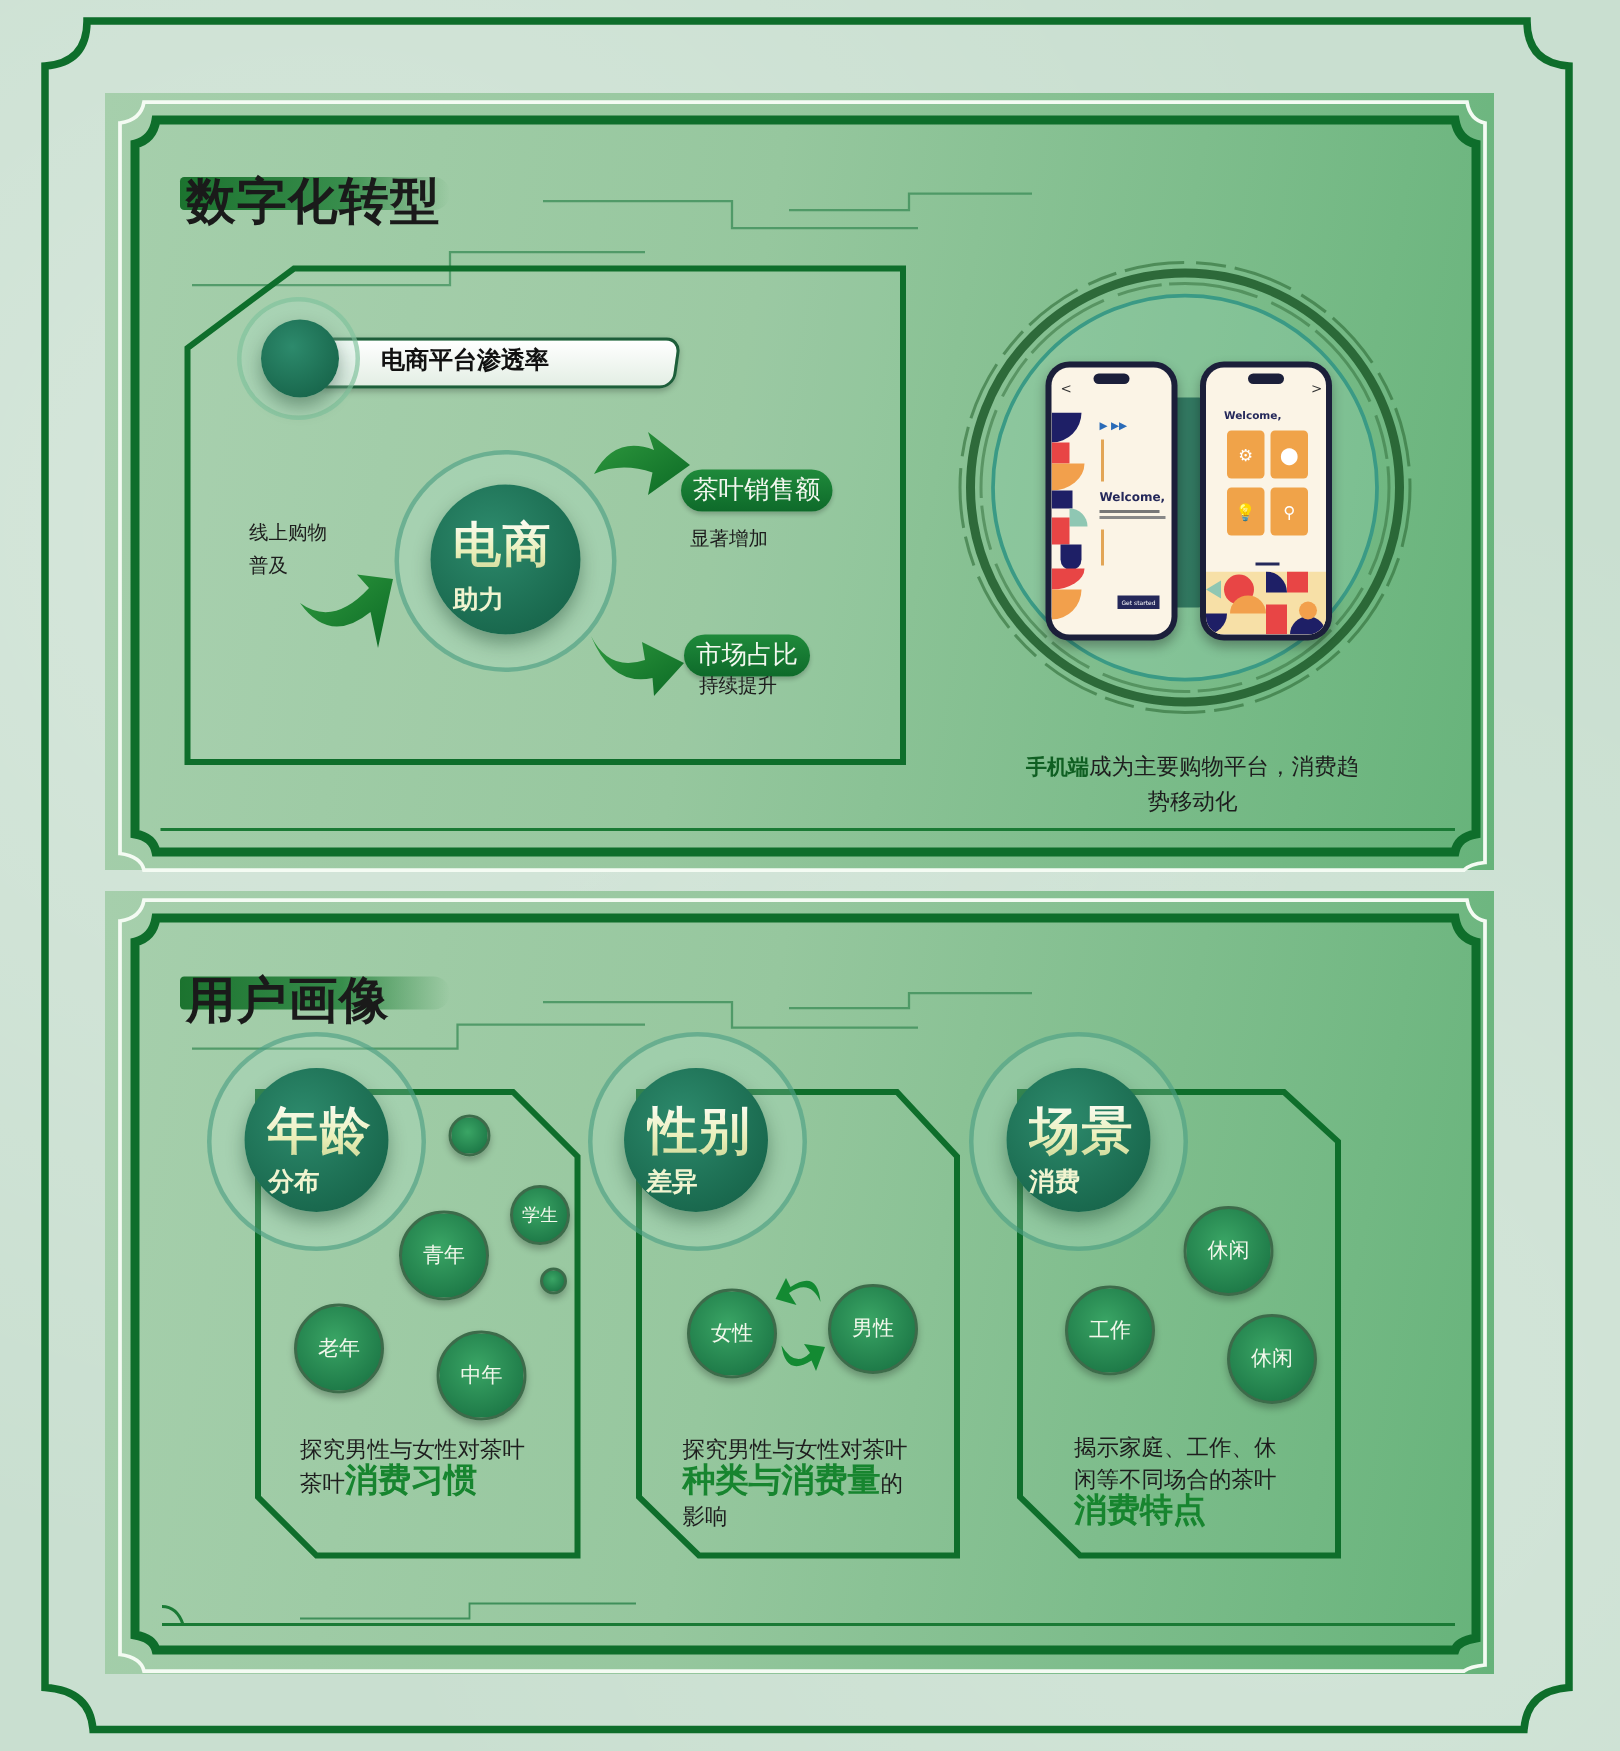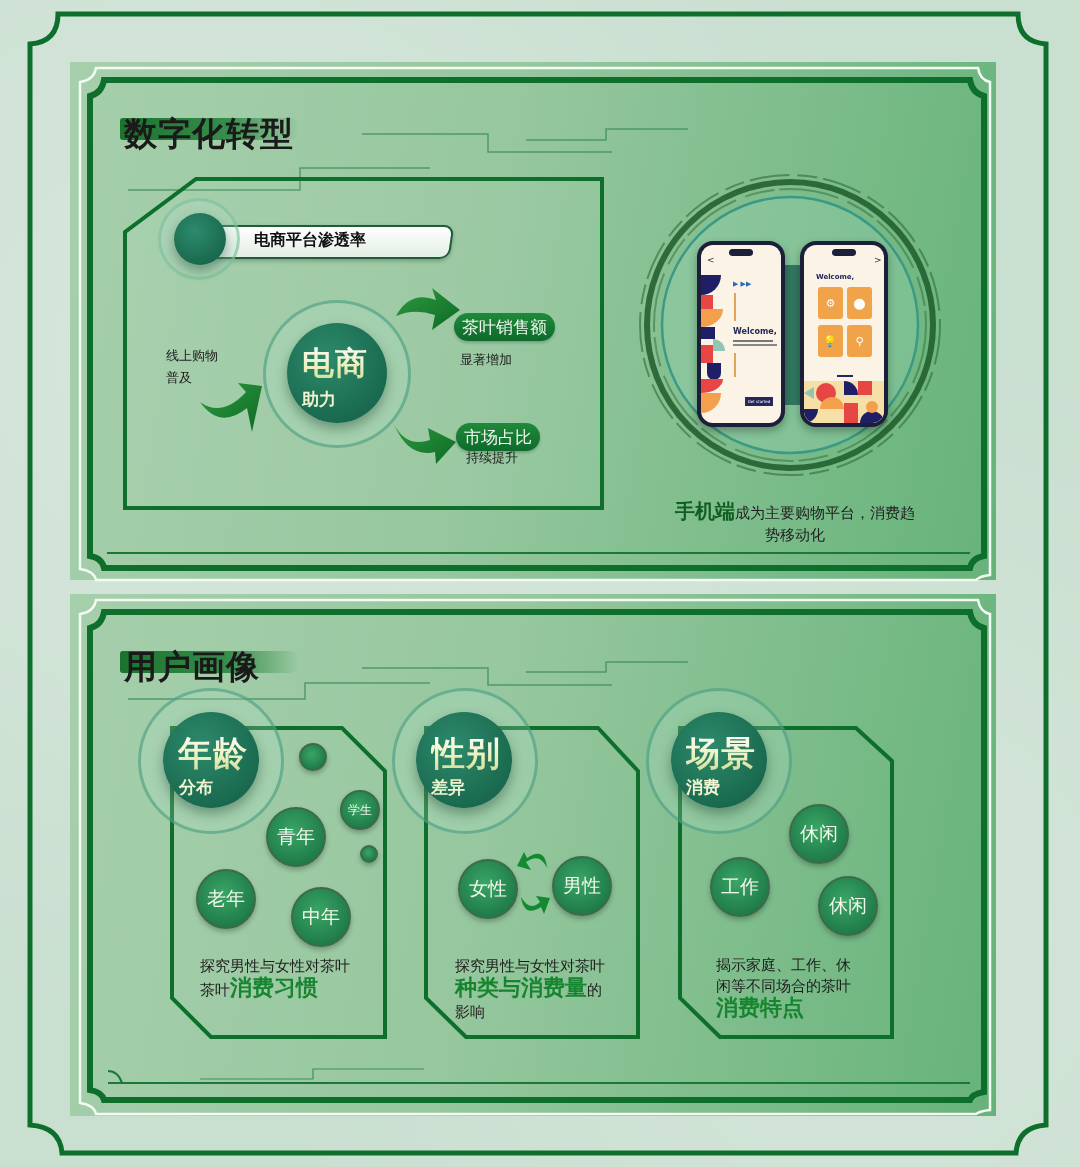--- a/index.html
+++ b/index.html
@@ -91,21 +91,21 @@
   }
 
   
   .bubble {
     position: absolute;
     border-radius: 50%;
     background: radial-gradient(circle at 45% 40%, #3aa565, #1e7a48 75%);
     border: 2px solid #3d6b4a;
     box-shadow: 0 3px 5px rgba(0,0,0,0.25);
     color: #f3f8ec;
-    font-size: 19px;
+    font-size: 14px;
     display: flex; align-items: center; justify-content: center;
   }
   .bubble.small { font-size: 12px; }
 
   .desc {
     position: absolute;
     color: #1e1e1e;
     font-size: 15px;
     line-height: 22px;
   }
@@ -267,21 +267,21 @@
       <path d="M0 28 h14 a14 14 0 0 1 -14 14 z" fill="#1e1f66"></path>
       <path d="M16 28 a12 12 0 0 1 24 0 z" fill="#f2a04c"></path>
       <rect x="40" y="22" width="14" height="20" fill="#e84545"></rect>
       <path d="M56 42 a12 12 0 0 1 24 0 z" fill="#1e1f66"></path>
       <circle cx="68" cy="26" r="6" fill="#f2a04c"></circle>
     </svg>
   </div>
 </div>
 
 <div class="abs" style="left:655px; top:500px; width:280px; text-align:center; font-size:15px; line-height:22px; color:#1e1e1e;">
-  <span style="font-size:20px; font-weight:bold; color:#0f5f22;">手机端</span><span>成为主要购物平台，消费趋</span><br>
+  <span style="font-size:14px; font-weight:bold; color:#0f5f22;">手机端</span><span>成为主要购物平台，消费趋</span><br>
   <span>势移动化</span>
 </div>
 
 <div class="panel" style="left:70px; top:594px; width:926px; height:522px;"></div>
 <svg class="overlay" width="1080" height="1167">
   <path d="M96 600 L978 600 Q980 612 990 614 L990 1110 Q980 1111 976 1114 L96 1114 Q94 1105 80 1103 L80 614 Q94 612 96 600 Z" fill="none" stroke="#f4fbf3" stroke-width="2.5"></path>
   <path d="M104 612 L970 612 Q972 625 984 628 L984 1092 Q972 1094 970 1100 L104 1100 Q102 1092 90 1090 L90 628 Q102 625 104 612 Z" fill="none" stroke="#0e6e2b" stroke-width="6"></path>
   <path d="M108 1083 L970 1083" stroke="#1a7a35" stroke-width="2" fill="none"></path>
   <path d="M108 1071 Q118 1071 122 1083" stroke="#1a7a35" stroke-width="2" fill="none"></path>
   <path d="M200 1079 L313 1079 L313 1069 L424 1069" stroke="#3f8f5a" stroke-width="1.2" fill="none"></path>

